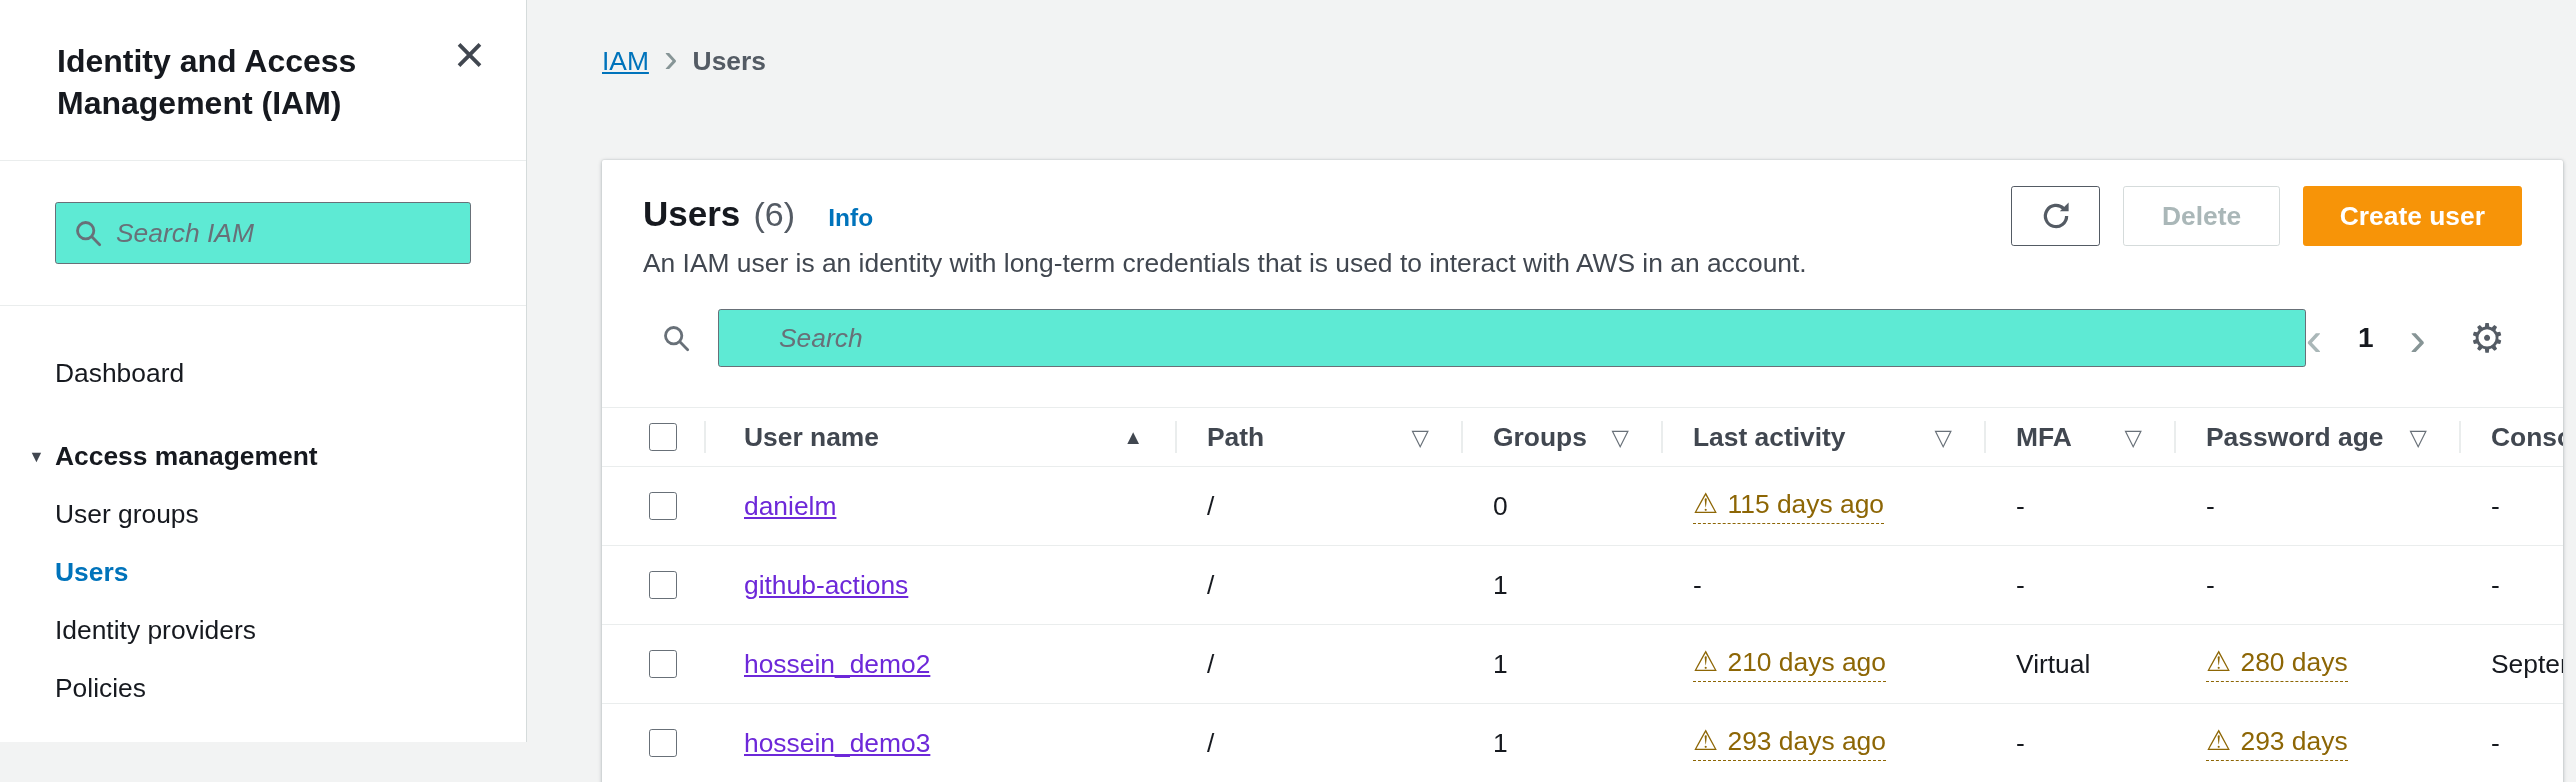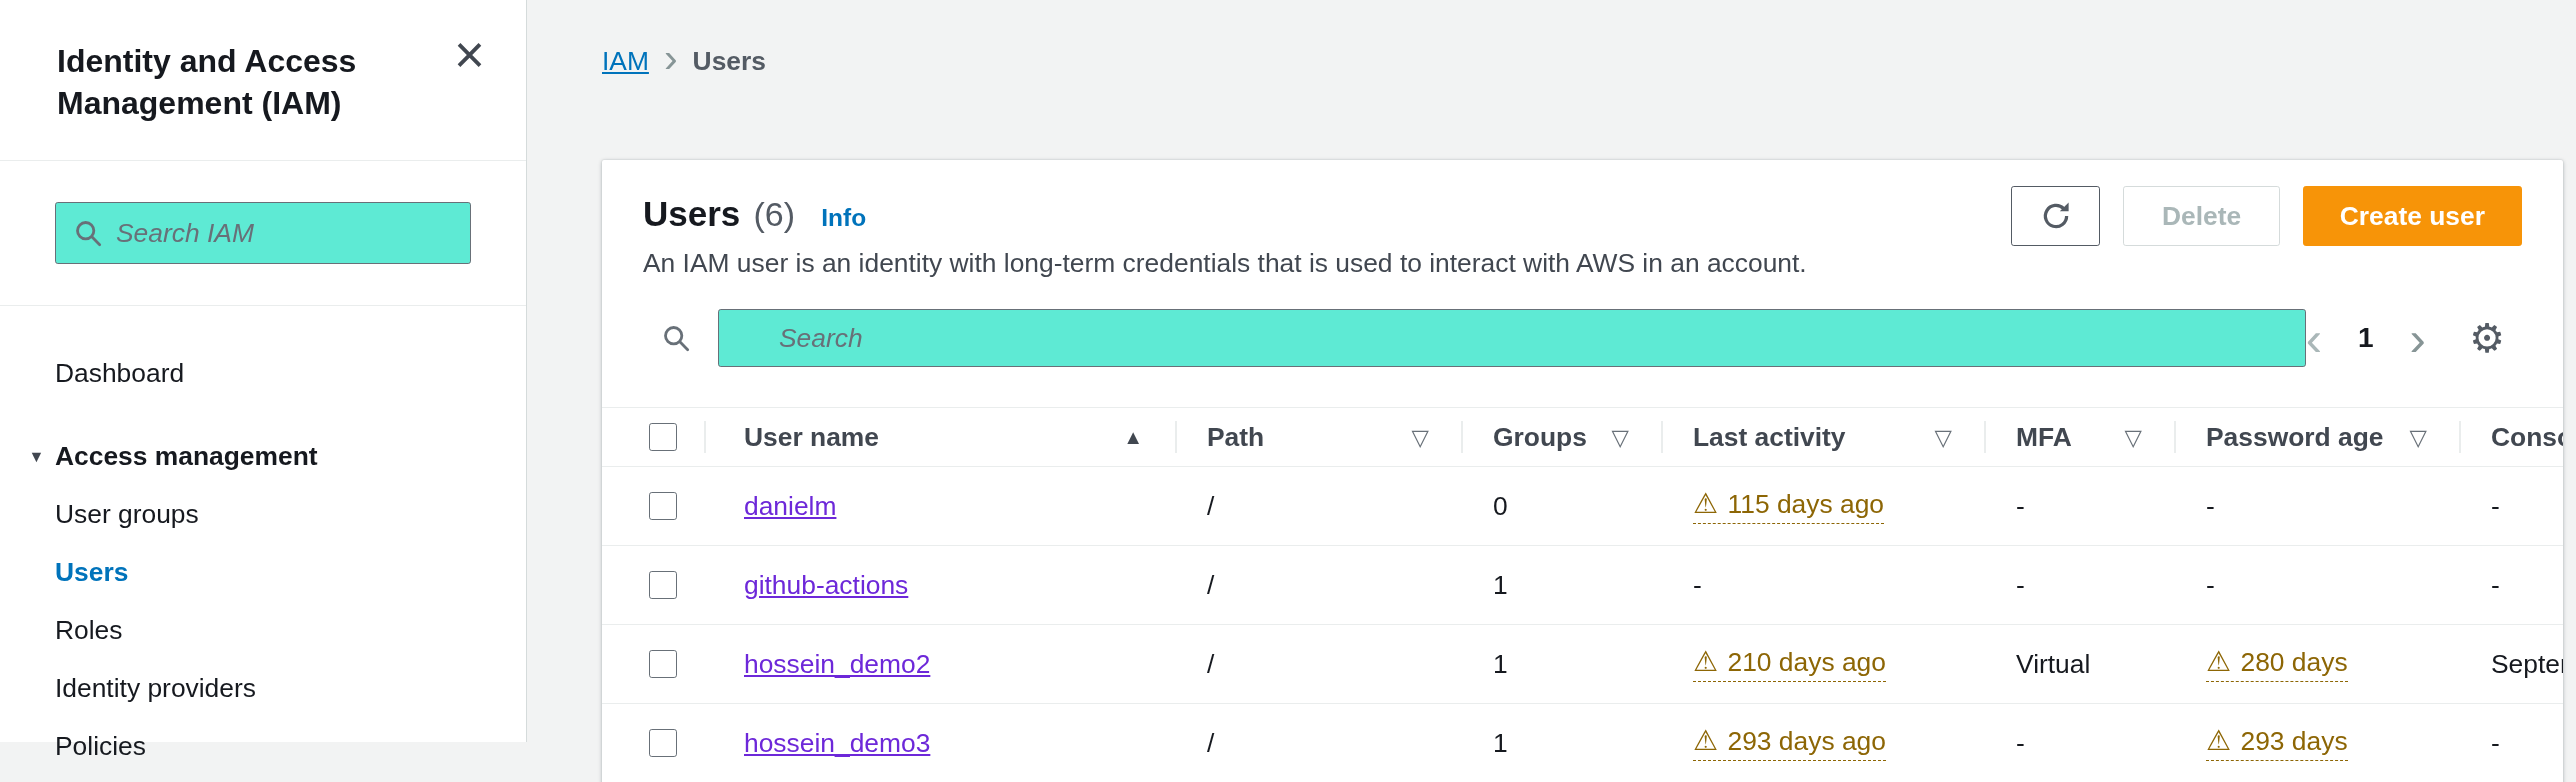--- a/index.html
+++ b/index.html
@@ -34,21 +34,21 @@
   .bc-current { color:#545b64; font-weight:700; }
 
   .card { margin-top:79px; width:1961px; background:#fff; border-radius:1.9px;
           box-shadow:0 1.9px 4.7px rgba(0,28,36,.25), 0 0 1.9px rgba(0,28,36,.15);
           height:698px; overflow:hidden; padding-top:26.4px; }
 
   .card-head { display:flex; justify-content:space-between; align-items:flex-start; padding:0 41px; }
   .title-group { display:flex; align-items:baseline; gap:13.2px; padding-top:7.5px; }
   .panel-title { font-size:35px; font-weight:700; color:#16191f; }
   .panel-count { font-size:34px; font-weight:400; color:#545b64; }
-  .info-link { font-size:24.5px; font-weight:700; color:#0073bb; cursor:pointer; margin-left:13px; text-decoration:none; }
+  .info-link { font-size:24.5px; font-weight:700; color:#0073bb; cursor:pointer; margin-left:20px; text-decoration:none; }
 
   .actions { display:flex; gap:22.6px; align-items:flex-end; }
   .btn { height:60px; border-radius:2.8px; font-size:26.4px; font-weight:700; font-family:inherit; cursor:pointer; }
   .btn.icon-btn { width:89px; background:#fff; border:1.9px solid #545b64; display:flex; align-items:center; justify-content:center; }
   .btn.disabled { background:#fff; border:1.9px solid #d5dbdb; color:#aab7b8; padding:0 38px; cursor:default; }
   .btn.primary { background:#f79408; border:1.9px solid #f79408; color:#fff; padding:0 36px; }
 
   .desc { padding:0 41px; margin-top:1.9px; font-size:26.4px; color:#414750; }
 
   .toolbar { padding:0 41px 0 41px; margin-top:30px; display:flex; align-items:center;border-radius:16px; }
@@ -110,21 +110,20 @@
       </div>
     </div>
     <nav class="sb-nav">
       <div class="nav-item">Dashboard</div>
       <div class="nav-section">
         <span class="caret">▼</span>
         <span>Access management</span>
       </div>
       <div class="nav-item">User groups</div>
       <div class="nav-item active">Users</div>
-      <div class="nav-item">Roles</div>
       <div class="nav-item">Identity providers</div>
       <div class="nav-item">Policies</div>
     </nav>
   </aside>
 
   <main class="main">
 
     <div class="breadcrumb">
       <a class="bc-link" href="#">IAM</a>
       <span class="bc-sep">›</span>

